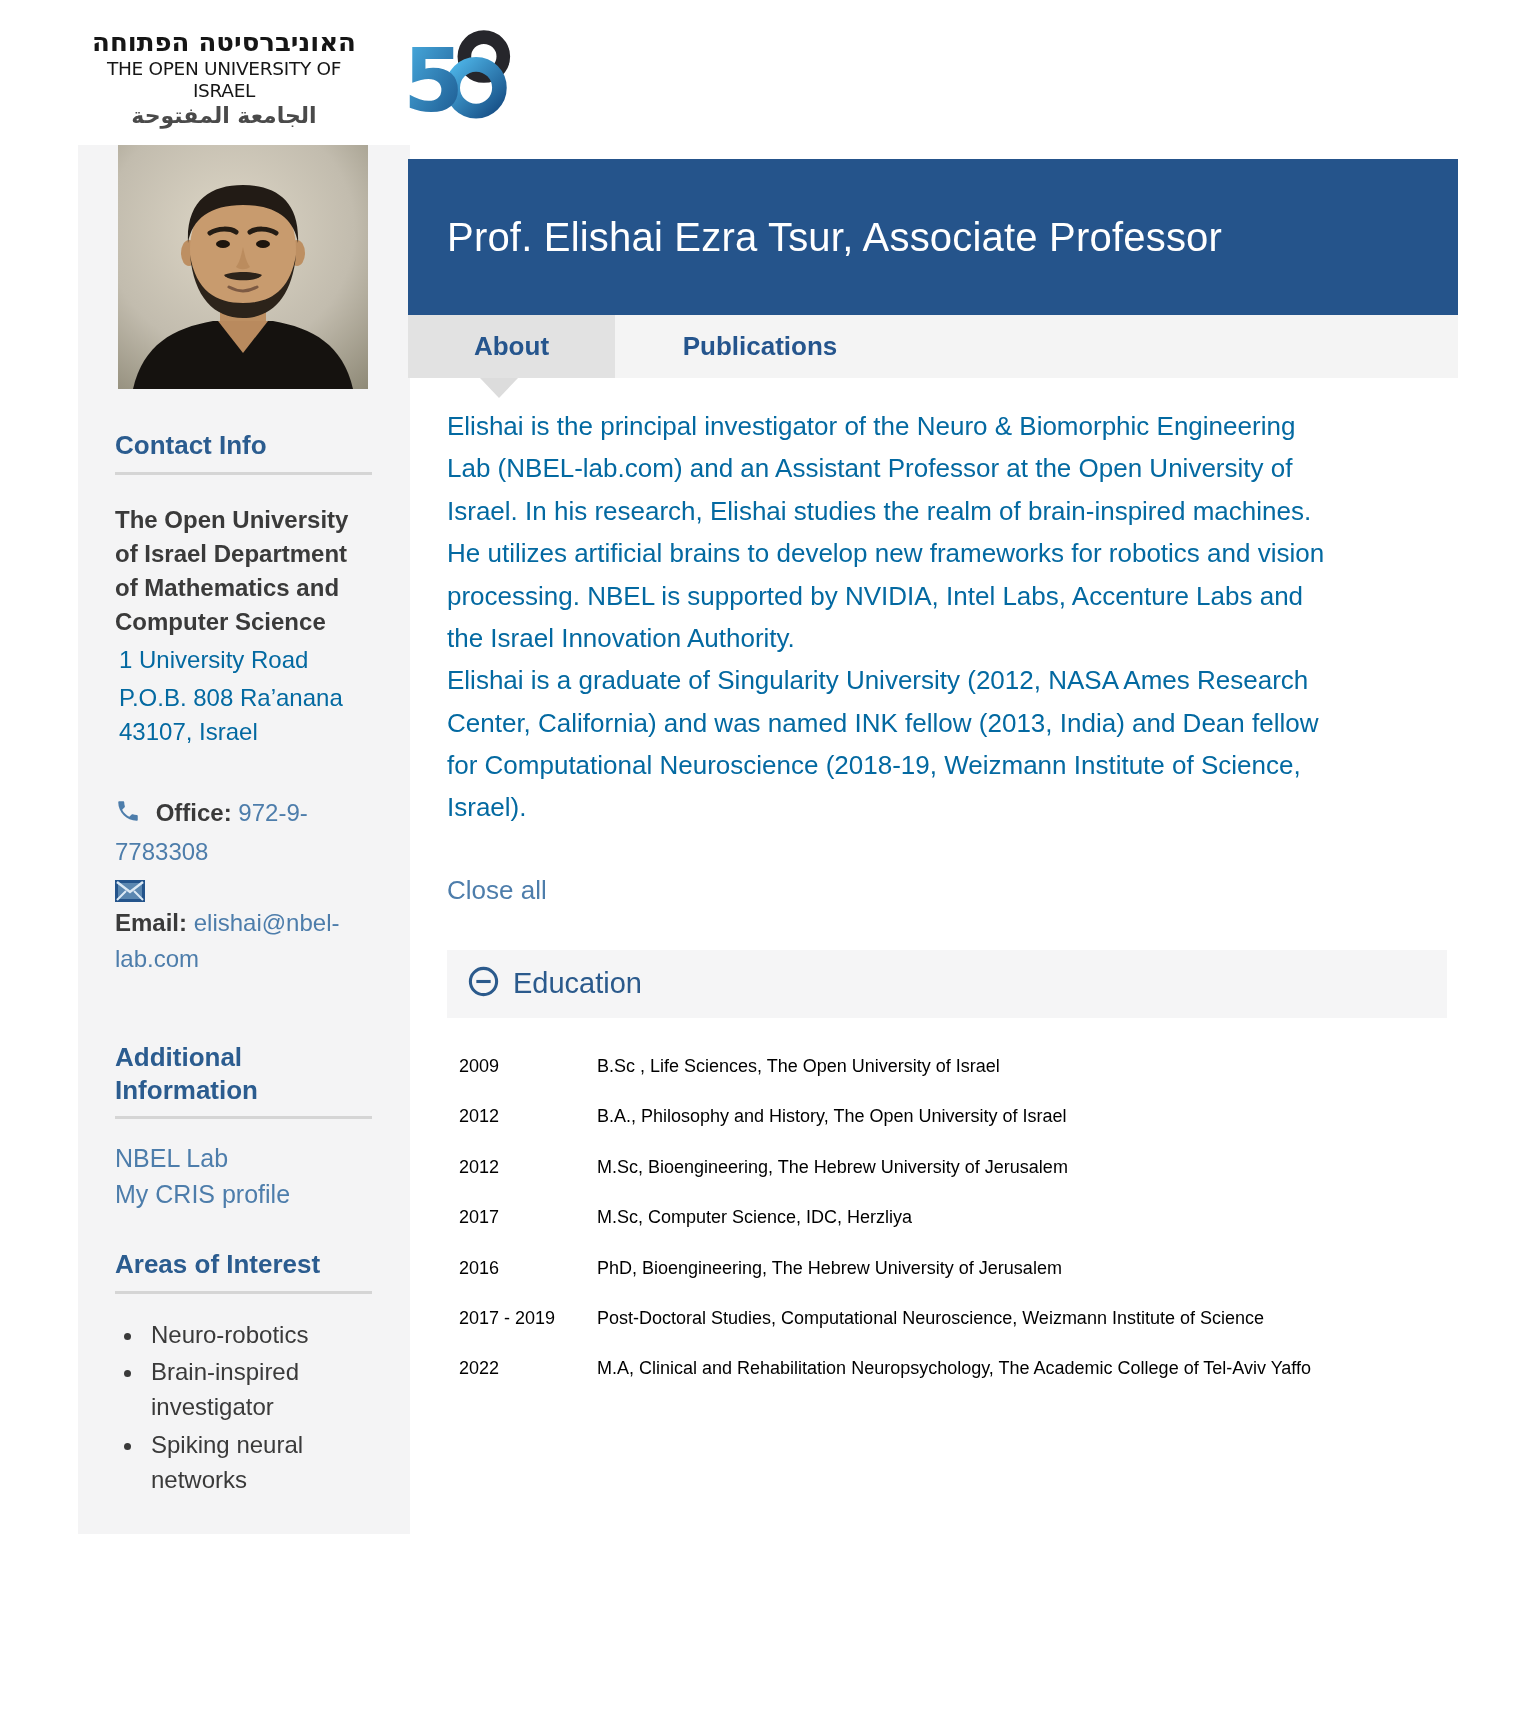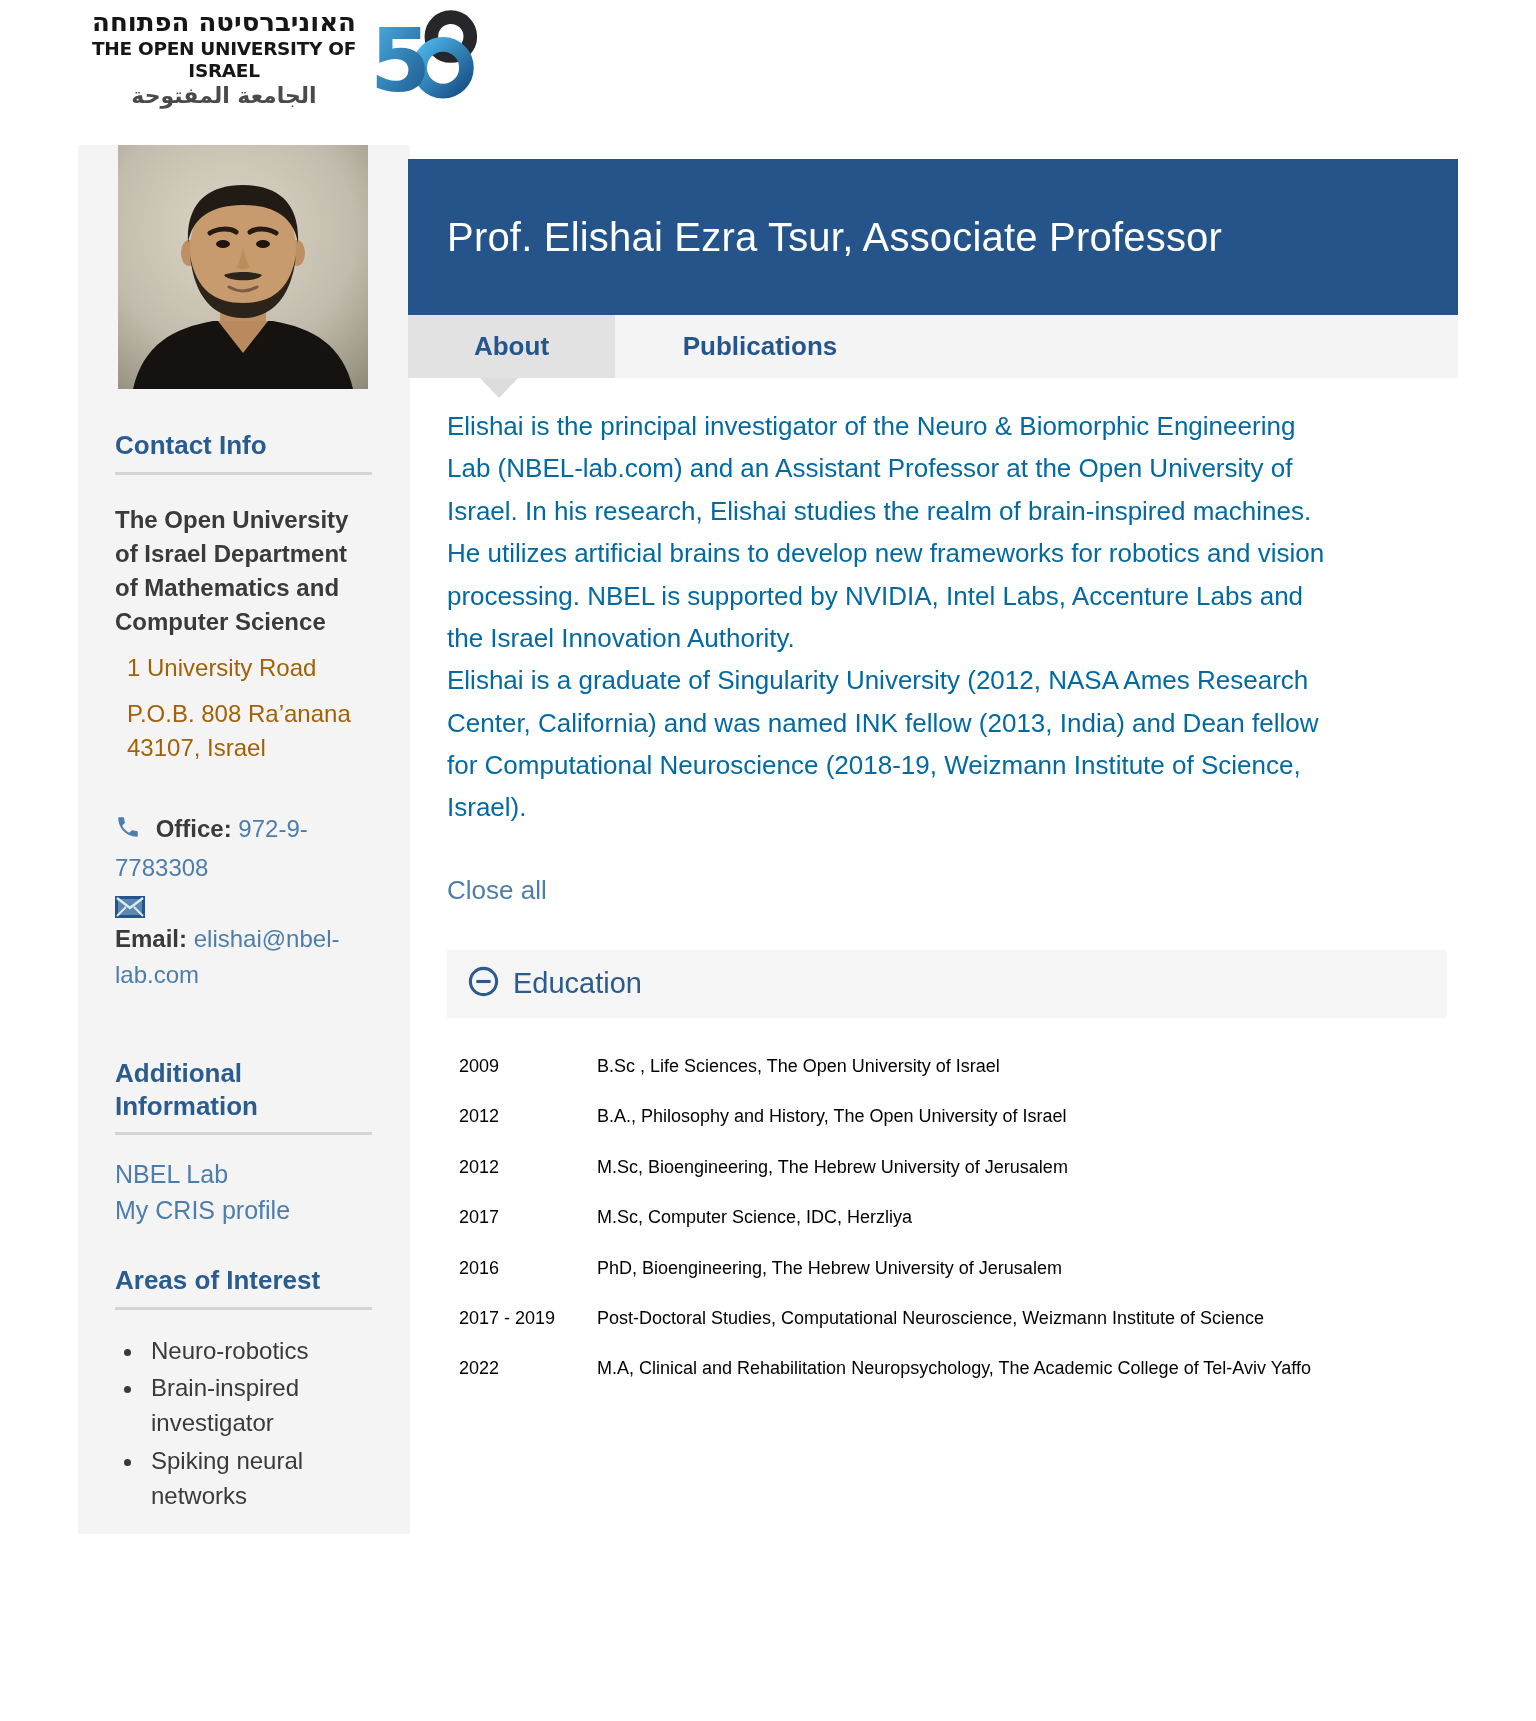--- a/index.html
+++ b/index.html
@@ -2,33 +2,33 @@
 <html><head>
 <meta charset="utf-8">
 <style>
   html,body{margin:0;padding:0;}
   body{
     width:1536px;height:1721px;position:relative;background:#ffffff;
     font-family:"Liberation Sans","DejaVu Sans",sans-serif;color:#3d3d3d;
     overflow:hidden;
   }
   
-  .logo-row{position:absolute;top:8px;left:90px;display:flex;align-items:flex-start;}
+  .logo-row{position:absolute;top:28px;left:90px;display:flex;align-items:flex-start;gap:33px;}
   .logo-text{display:flex;flex-direction:column;width:268px;font-family:"DejaVu Sans",sans-serif;}
   .logo-heb{font-size:26px;font-weight:bold;color:#161616;line-height:1.15;text-align:center;}
-  .logo-eng{font-size:18.5px;font-weight:bold;color:#161616;letter-spacing:-0.3px;line-height:1.2;text-align:center;}
+  .logo-eng{font-size:18.5px;font-weight:normal;color:#161616;letter-spacing:-0.3px;line-height:1.2;text-align:center;}
   .logo-ar{font-size:22px;font-weight:bold;color:#4a4a4a;line-height:1.25;text-align:center;}
   .logo-50{margin-left:12px;margin-top:0px;}
   
   .sidebar{position:absolute;left:78px;top:145px;width:332px;height:1389px;background:#f4f4f5;box-sizing:border-box;}
   .photo{display:block;margin-left:40px;}
   .side-inner{padding:40px 38px 0 37px;}
   .side-h{font-size:26px;font-weight:bold;color:#2b5c8f;margin:0;padding-bottom:10px;border-bottom:3px solid #d5d5d5;line-height:1.25;}
   .org{margin:28px 0 0 0;font-size:24px;line-height:1.42;font-weight:bold;color:#3a3a3a;}
-  .addr{margin:12px;font-size:24px;line-height:1.42;color:#a16207;}
+  .addr{margin:4px;font-size:24px;line-height:1.42;color:#0369a1;}
   .office{margin:46px 0 0 0;font-size:24px;line-height:1.5;}
   .lbl{font-weight:bold;color:#3a3a3a;margin-top:8px;}
   a.link{color:#4d7dab;text-decoration:none;cursor:pointer;}
   .email-icon-line{margin:10px 0 0 0;line-height:1;}
   .email-line{margin:0;font-size:24px;line-height:1.5;}
   .h-add{margin-top:64px;}
   .side-links{margin-top:22px;font-size:25px;line-height:1.42;}
   .side-links a{display:block;}
   .h-areas{margin-top:36px;}
   .interest-list{margin:24px 0 0 0;padding-left:30px;font-size:24px;line-height:1.45;color:#3a3a3a;}

